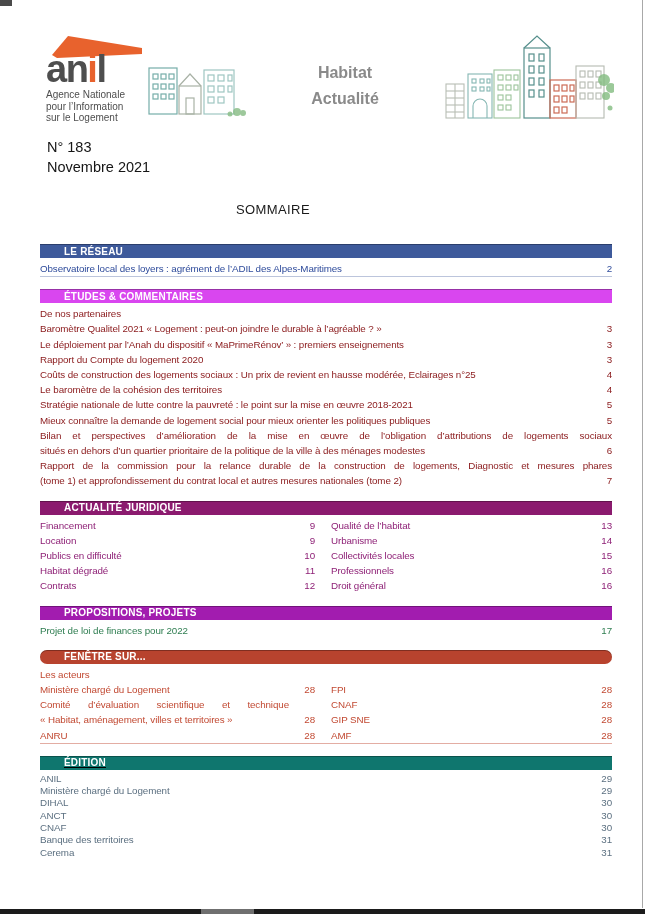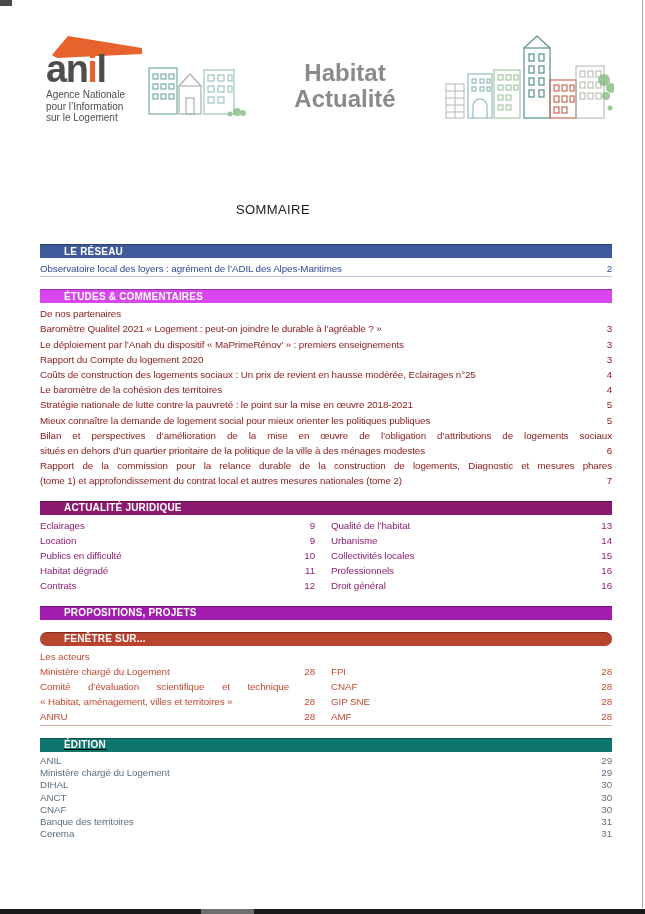--- a/index.html
+++ b/index.html
@@ -18,21 +18,21 @@
   .anil-roof{display:block;margin-left:6px;}
   .anil-word{font-size:38px;font-weight:bold;color:#4e4e4e;letter-spacing:-1.5px;line-height:30px;margin-top:-4px;}
   .anil-word .i{color:#e8622d;}
   .anil-tagline{font-size:10px;line-height:11.5px;color:#4e4e4e;margin-top:5px;}
 
   .buildings-left{position:absolute;left:146px;top:58px;}
   .buildings-right{position:absolute;left:444px;top:34px;}
 
   .newsletter-title{
     position:absolute;left:245px;top:60px;width:200px;text-align:center;
-    font-size:24px;font-weight:bold;color:#8a8a8a;line-height:26px;
+    font-size:16px;font-weight:bold;color:#8a8a8a;line-height:26px;
   }
   .issue{position:absolute;left:47px;top:138px;font-size:14.5px;color:#151515;line-height:19.5px;}
   .sommaire{position:absolute;left:0;top:202px;width:546px;text-align:center;
     font-size:13px;color:#1a1a1a;letter-spacing:.4px;}
 
   
   .toc{position:absolute;left:40px;top:244px;width:572px;}
   .sec{margin-bottom:12px;}
   .bar{height:14px;display:flex;align-items:center;padding:0 4px;
        box-shadow:inset 0 1px 0 rgba(0,0,0,.30);}
@@ -174,20 +174,24 @@
         <rect x="152" y="59" width="5" height="6"></rect>
     </g>
     <g fill="#83bc80" stroke="none" opacity="0.8">
       <circle cx="160" cy="46" r="6"></circle>
         <circle cx="167" cy="54" r="5"></circle>
         <circle cx="162" cy="62" r="4"></circle>
         <circle cx="166" cy="74" r="2.5"></circle>
     </g>
   </svg>
 
+  <div class="issue">
+    <div>N° 183</div>
+    <div>Novembre 2021</div>
+  </div>
 
   <div class="sommaire">SOMMAIRE</div>
 
   <div class="toc">
       <div class="sec">
         <div class="bar" style="background: rgb(62, 90, 155);">
           <span class="bar-title">LE RÉSEAU</span>
         </div>
         <div class="body" style="color: rgb(46, 75, 155); border-bottom: 1px solid rgba(62, 90, 155, 0.35);">
           <div class="row">
@@ -248,21 +252,21 @@
             <span class="pg">7</span>
           </div>
         </div>
       </div>
       <div class="sec">
         <div class="bar" style="background: rgb(139, 26, 110);">
           <span class="bar-title">ACTUALITÉ JURIDIQUE</span>
         </div>
         <div class="body" style="color: rgb(143, 34, 119);">
           <div class="grid-row">
-            <span class="lbl">Eclairages</span>
+            <span class="lbl">Financement</span>
             <span class="pg">9</span>
             <span class="gut"></span>
             <span class="lbl">Qualité de l’habitat</span>
             <span class="pg">13</span>
           </div>
           <div class="grid-row">
             <span class="lbl">Location</span>
             <span class="pg">9</span>
             <span class="gut"></span>
             <span class="lbl">Urbanisme</span>
@@ -287,20 +291,26 @@
             <span class="pg">12</span>
             <span class="gut"></span>
             <span class="lbl">Droit général</span>
             <span class="pg">16</span>
           </div>
         </div>
       </div>
       <div class="sec">
         <div class="bar" style="background: #a21caf;">
           <span class="bar-title">PROPOSITIONS, PROJETS</span>
+        </div>
+        <div class="body" style="color: rgb(46, 125, 80);">
+          <div class="row">
+            <span class="lbl">Projet de loi de finances pour 2022</span>
+            <span class="pg">17</span>
+          </div>
         </div>
       </div>
       <div class="sec">
         <div class="bar" style="background: rgb(184, 67, 46); border-radius: 7px;">
           <span class="bar-title">FENÊTRE SUR...</span>
         </div>
         <div class="body" style="color: rgb(194, 74, 51); border-bottom: 1px solid rgba(194, 74, 51, 0.45);">
           <div class="row">
             <span class="lbl">Les acteurs</span>
           </div>

